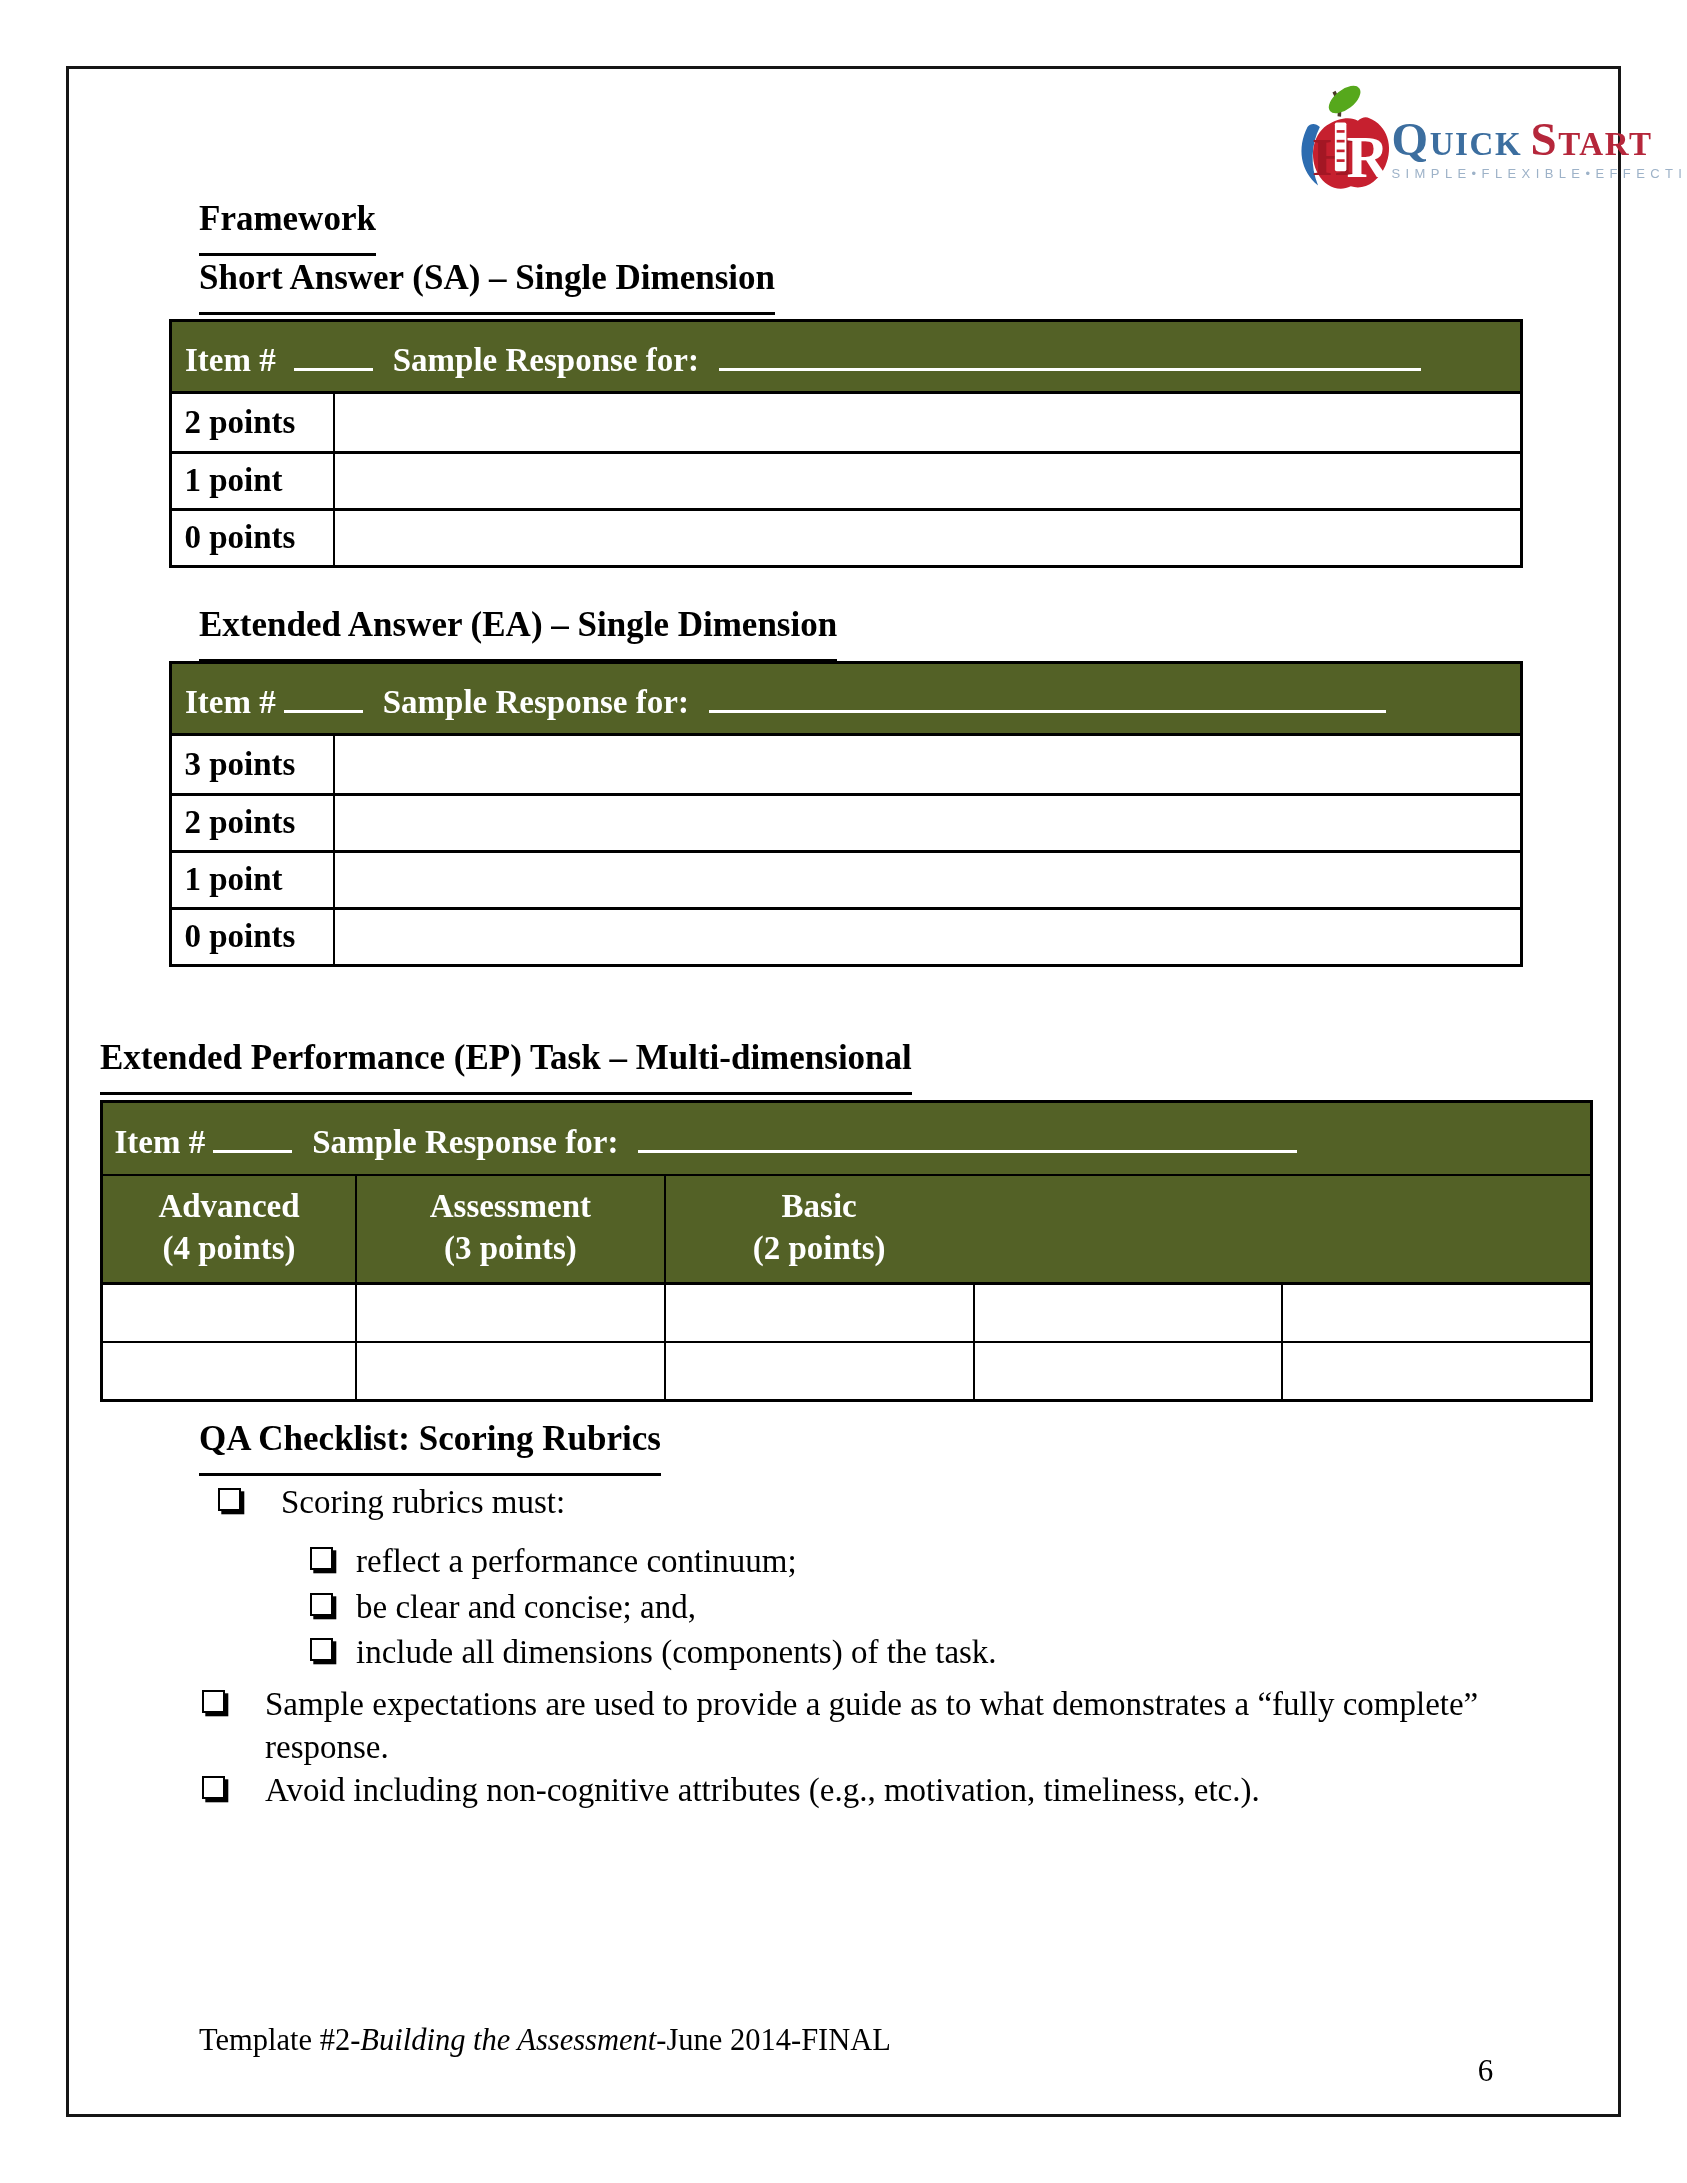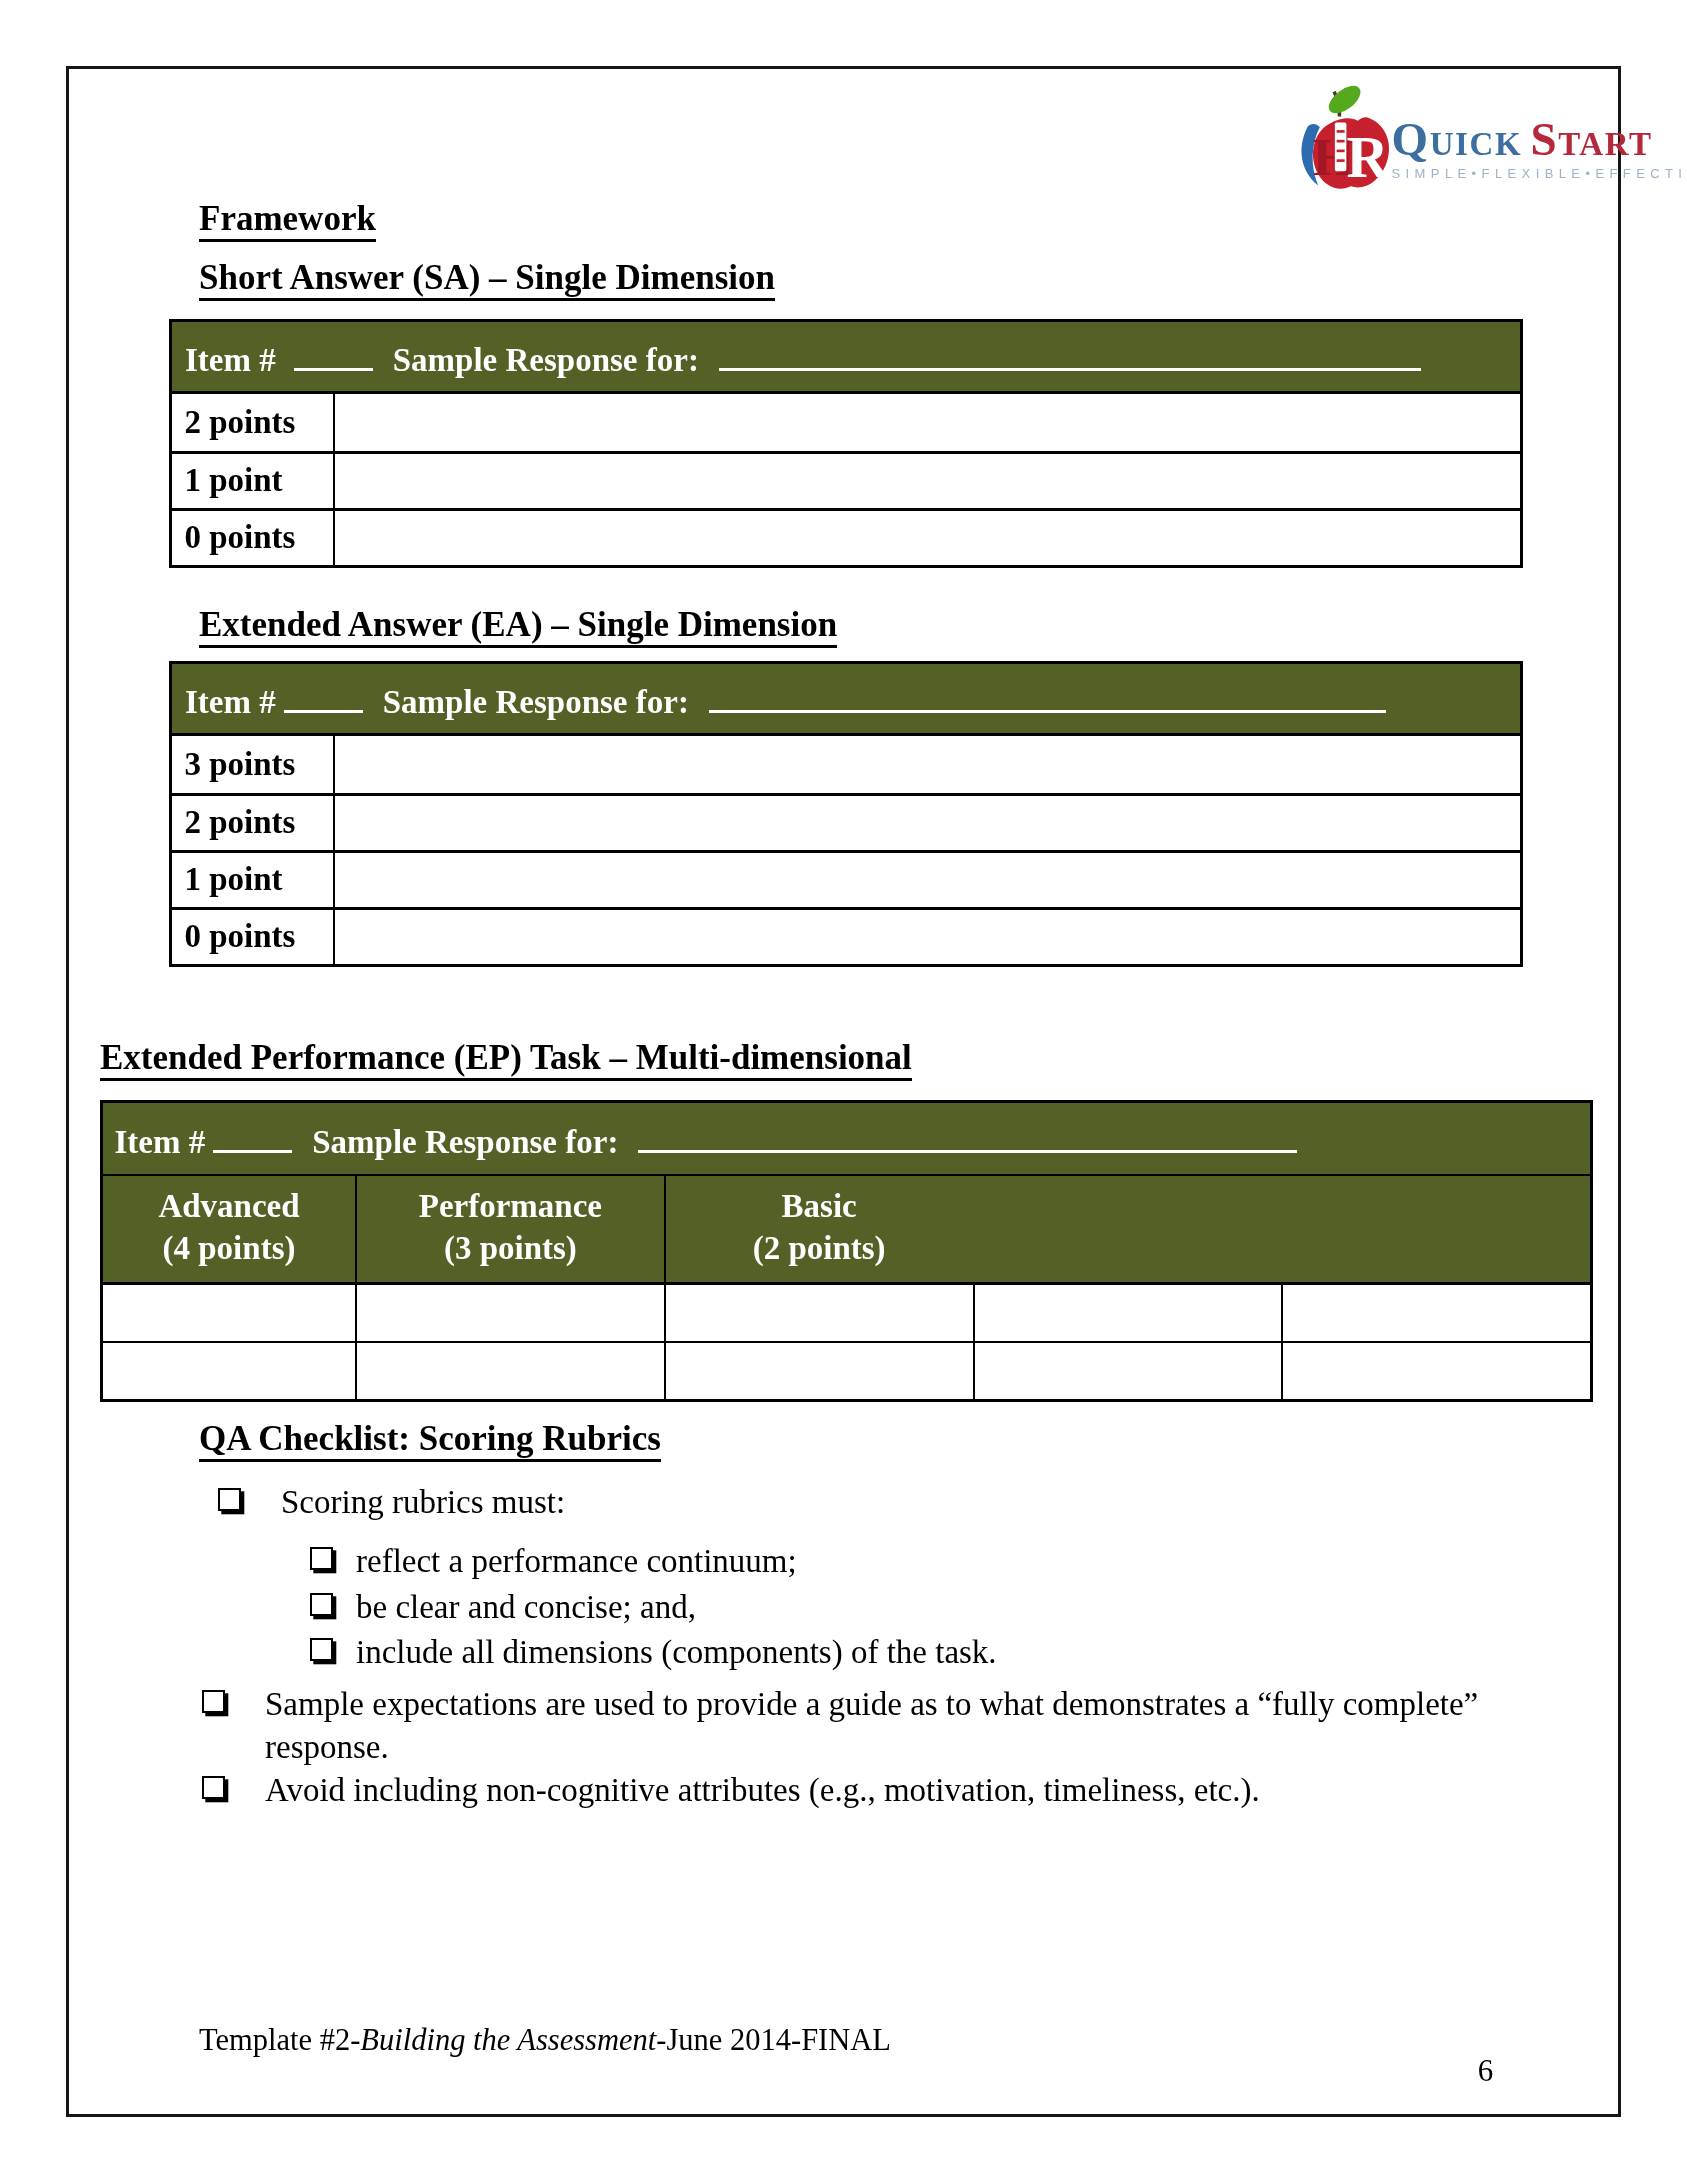--- a/index.html
+++ b/index.html
@@ -1,21 +1,21 @@
 <!DOCTYPE html>
 <html style="--green: #536126; --quick-blue: #3c6e9f; --start-red: #b5273b;font-size:13px"><head>
 <meta charset="utf-8">
 <style>
   html,body{margin:0;padding:0;background:#fff;}
   body{width:1687px;height:2183px;position:relative;font-family:"Liberation Serif",serif;color:#000;}
   .page{position:absolute;left:66px;top:66px;width:1555px;height:2051px;border:3.3px solid #161616;background:#fff;box-sizing:border-box;}
 
   
   .doc-heading{position:absolute;font-weight:bold;font-size:35px;white-space:nowrap;}
-  .doc-heading>span{border-bottom:3.3px solid #000;padding-bottom:1px;}
+  .doc-heading>span{border-bottom:3.3px solid #000;padding-bottom:15px;}
 
   
   .logo{position:absolute;left:1219px;top:11.5px;display:flex;align-items:center;}
   .logo-text{display:flex;flex-direction:column;margin-left:-11.5px;margin-top:21.4px;}
   .logo-name{font-size:47px;font-variant:small-caps;font-weight:600;letter-spacing:1.6px;line-height:1;}
   .logo-quick{color:var(--quick-blue);}
   .logo-start{color:var(--start-red);margin-left:8.2px;}
   .logo-tagline{font-family:"Liberation Sans",sans-serif;font-size:13px;letter-spacing:5.4px;color:#9db2c8;margin-top:3.3px;white-space:nowrap;}
 
   
@@ -142,21 +142,21 @@
       <span class="wblank" style="width:79px;"></span>
       <span style="margin-left:11.5px;">Sample Response for:</span>
       <span class="wblank" style="width:659px;margin-left:11.5px;"></span>
     </div>
     <div class="ep-row2" id="ep-head">
         <div class="ep-hcell">
           <div>Advanced</div>
           <div>(4 points)</div>
         </div>
         <div class="ep-hcell">
-          <div>Performance</div>
+          <div>Assessment</div>
           <div>(3 points)</div>
         </div>
         <div class="ep-hcell">
           <div>Basic</div>
           <div>(2 points)</div>
         </div>
       </div>
     <div id="ep-body">
         <div class="ep-brow">
           <div class="ep-bcell"></div>

